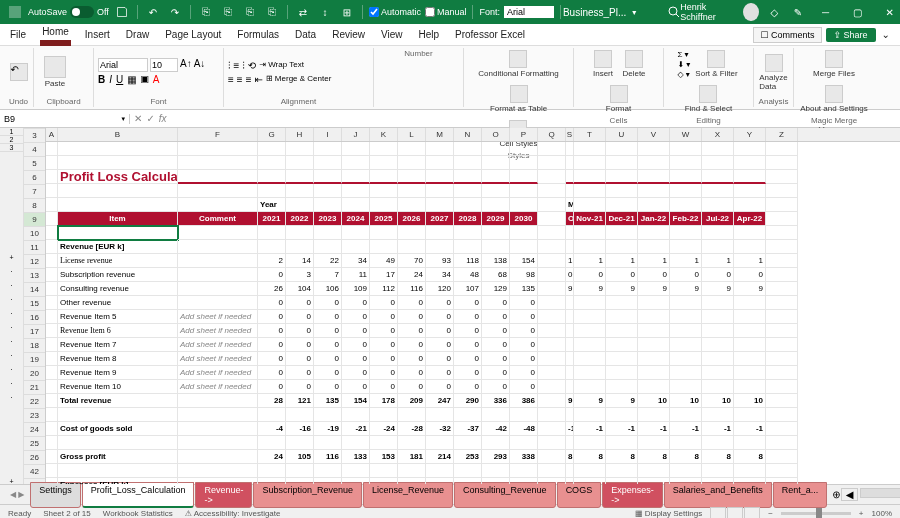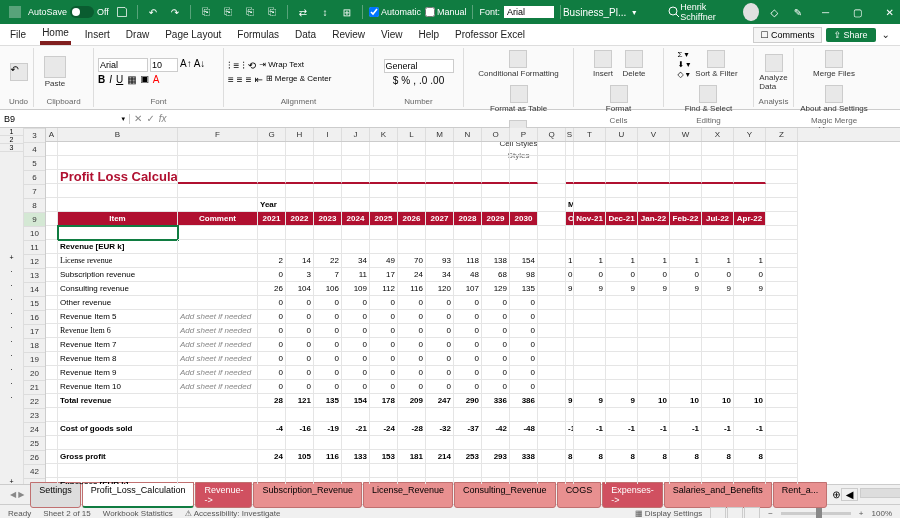--- a/index.html
+++ b/index.html
@@ -14,21 +14,21 @@
 .titlebar svg { fill: white; width: 12px; height: 12px; }
 .chk { display: flex; align-items: center; gap: 2px; font-size: 9px; }
 .chk input { width: 10px; height: 10px; }
 .font-select { background: white; color: black; font-size: 9px; padding: 1px 3px; border: none; width: 50px; }
 .titlebar .middle { flex: 1; display: flex; align-items: center; justify-content: center; gap: 6px; }
 .titlebar .right { display: flex; align-items: center; gap: 8px; }
 .avatar { width: 18px; height: 18px; border-radius: 50%; background: #e0e0e0; }
 .win-btn { width: 28px; height: 24px; display: flex; align-items: center; justify-content: center; cursor: pointer; }
 .menubar { background: white; height: 22px; display: flex; align-items: center; padding: 0 8px; gap: 12px; border-bottom: 1px solid #ddd; }
 .menu-item { font-size: 10px; color: #222; cursor: pointer; padding: 3px 2px; }
-.menu-item.active { border-bottom: 4px solid #7f1d1d; }
+.menu-item.active { border-bottom: 6px solid #7f1d1d; }
 .menubar .right { margin-left: auto; display: flex; gap: 4px; align-items: center; }
 .share-btn { background: #107c41; color: white; padding: 2px 8px; font-size: 9px; border-radius: 2px; cursor: pointer; }
 .comments-btn { background: #f5f5f5; padding: 2px 6px; font-size: 9px; border: 1px solid #ccc; cursor: pointer; }
 .ribbon { background: #fafafa; height: 64px; display: flex; border-bottom: 1px solid #ccc; padding: 2px 4px; gap: 0; }
 .ribbon-group { display: flex; flex-direction: column; padding: 0 4px; border-right: 1px solid #ddd; }
 .ribbon-group:last-child { border-right: none; }
 .ribbon-group .controls { flex: 1; display: flex; gap: 3px; align-items: center; justify-content: center; flex-wrap: wrap; }
 .ribbon-group .label { font-size: 8px; color: #666; text-align: center; padding: 1px 0; }
 .rbtn { display: flex; flex-direction: column; align-items: center; gap: 1px; cursor: pointer; padding: 2px; min-width: 28px; }
 .rbtn .ico { width: 18px; height: 18px; background: #e8e8e8; border: 1px solid #ccc; }
@@ -217,30 +217,20 @@
         <span>≡</span>
         <span>≡</span>
         <span>≡</span>
         <span>⇤</span>
         <span style="font-size:8px;cursor:pointer">⊞ <span>Merge &amp; Center</span></span>
       </div>
     </div>
     <div class="label">Alignment</div>
   </div>
   <div class="ribbon-group" style="width:90px">
-    <div class="controls" style="flex-direction:column;gap:2px">
-      <input class="small-input" style="width: 70px;" value="General">
-      <div style="display:flex;gap:3px">
-        <span>$</span>
-        <span>%</span>
-        <span>,</span>
-        <span>.0</span>
-        <span>.00</span>
-      </div>
-    </div>
     <div class="label">Number</div>
   </div>
   <div class="ribbon-group" style="width:110px">
     <div class="controls">
       <div class="rbtn">
           <div class="ico"></div>
           <span>Conditional Formatting</span>
         </div>
       <div class="rbtn">
           <div class="ico"></div>

